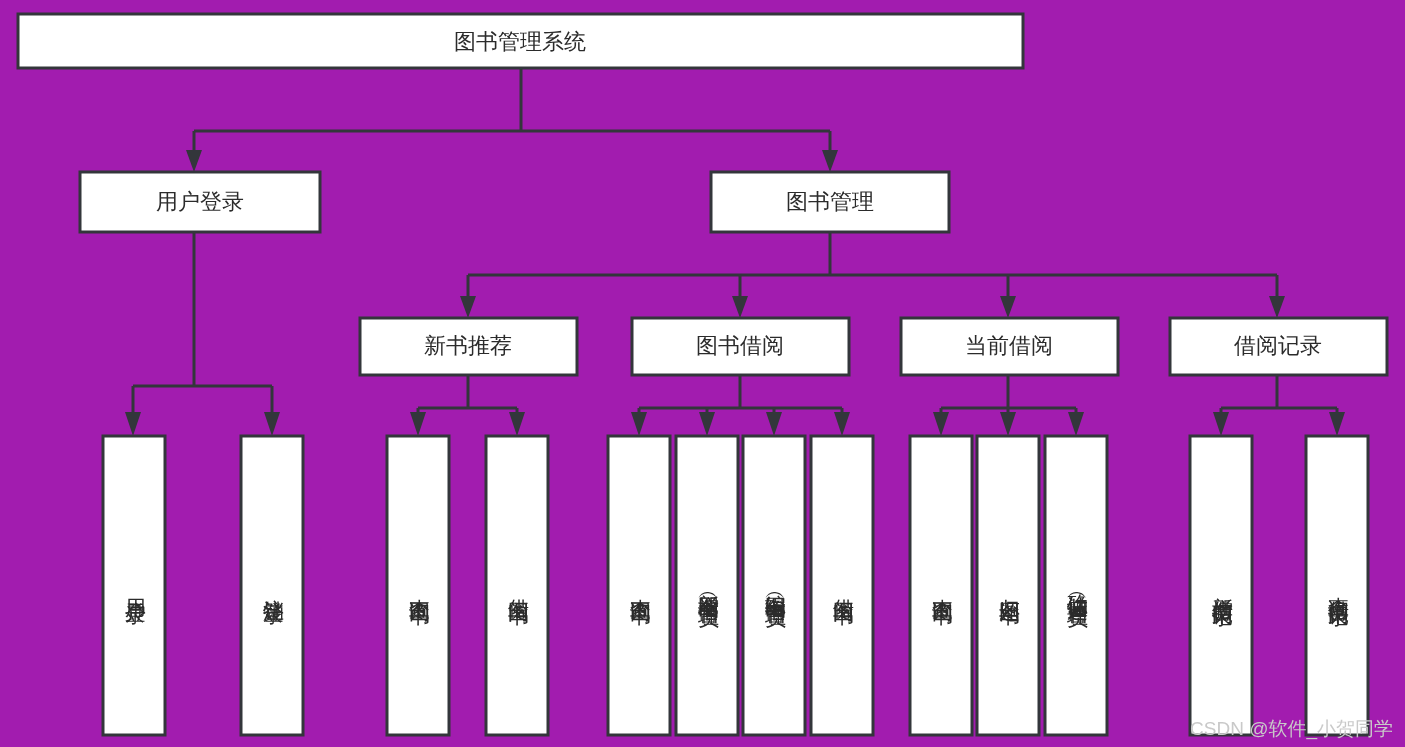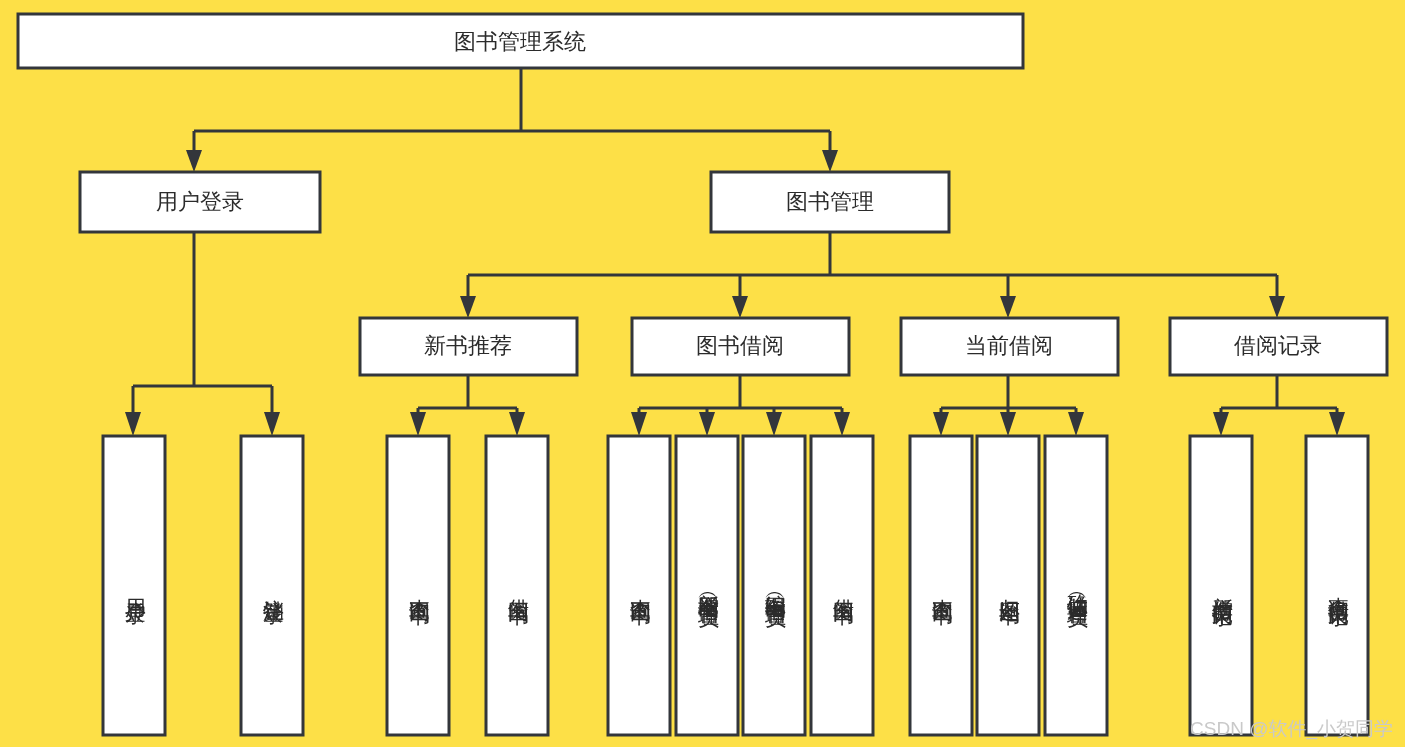--- a/index.html
+++ b/index.html
@@ -8,21 +8,21 @@
     padding: 0;
     background: #ffffff;
   }
   body {
     font-family: "Liberation Sans", "DejaVu Sans", sans-serif;
   }
   #diagram-root {
     position: relative;
     width: 1405px;
     height: 747px;
-    background: #fde047;
+    background: #a21caf;
     overflow: hidden;
   }
   svg.tree-canvas {
     position: absolute;
     left: 0;
     top: 0;
     width: 1405px;
     height: 747px;
     display: block;
   }

